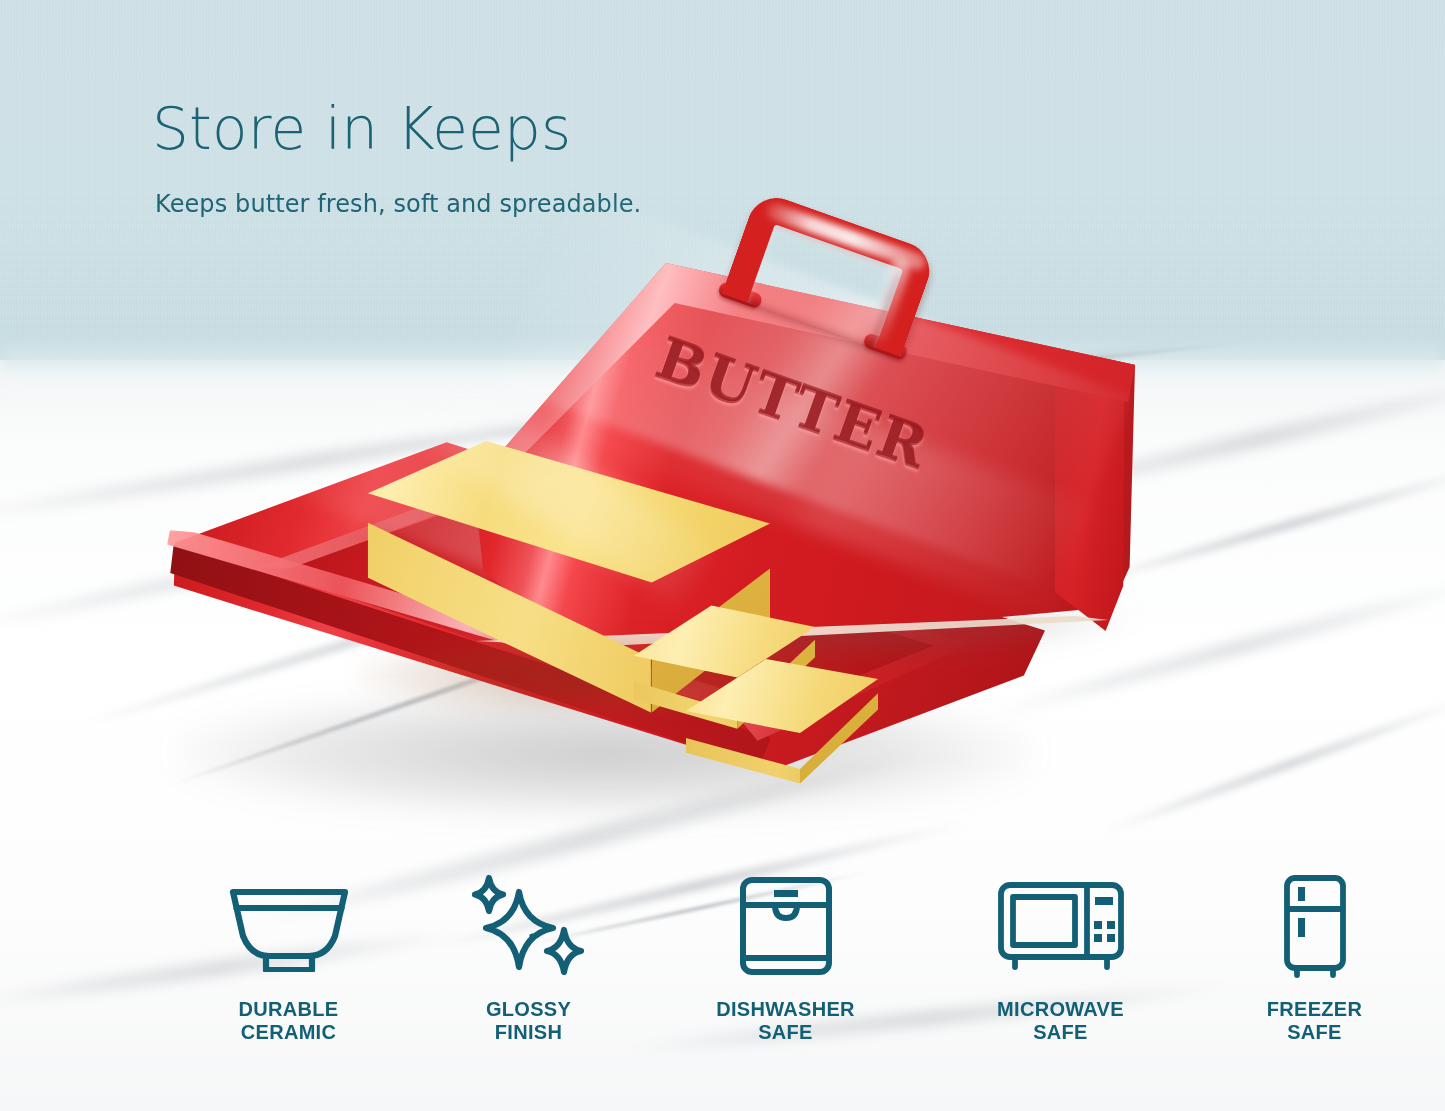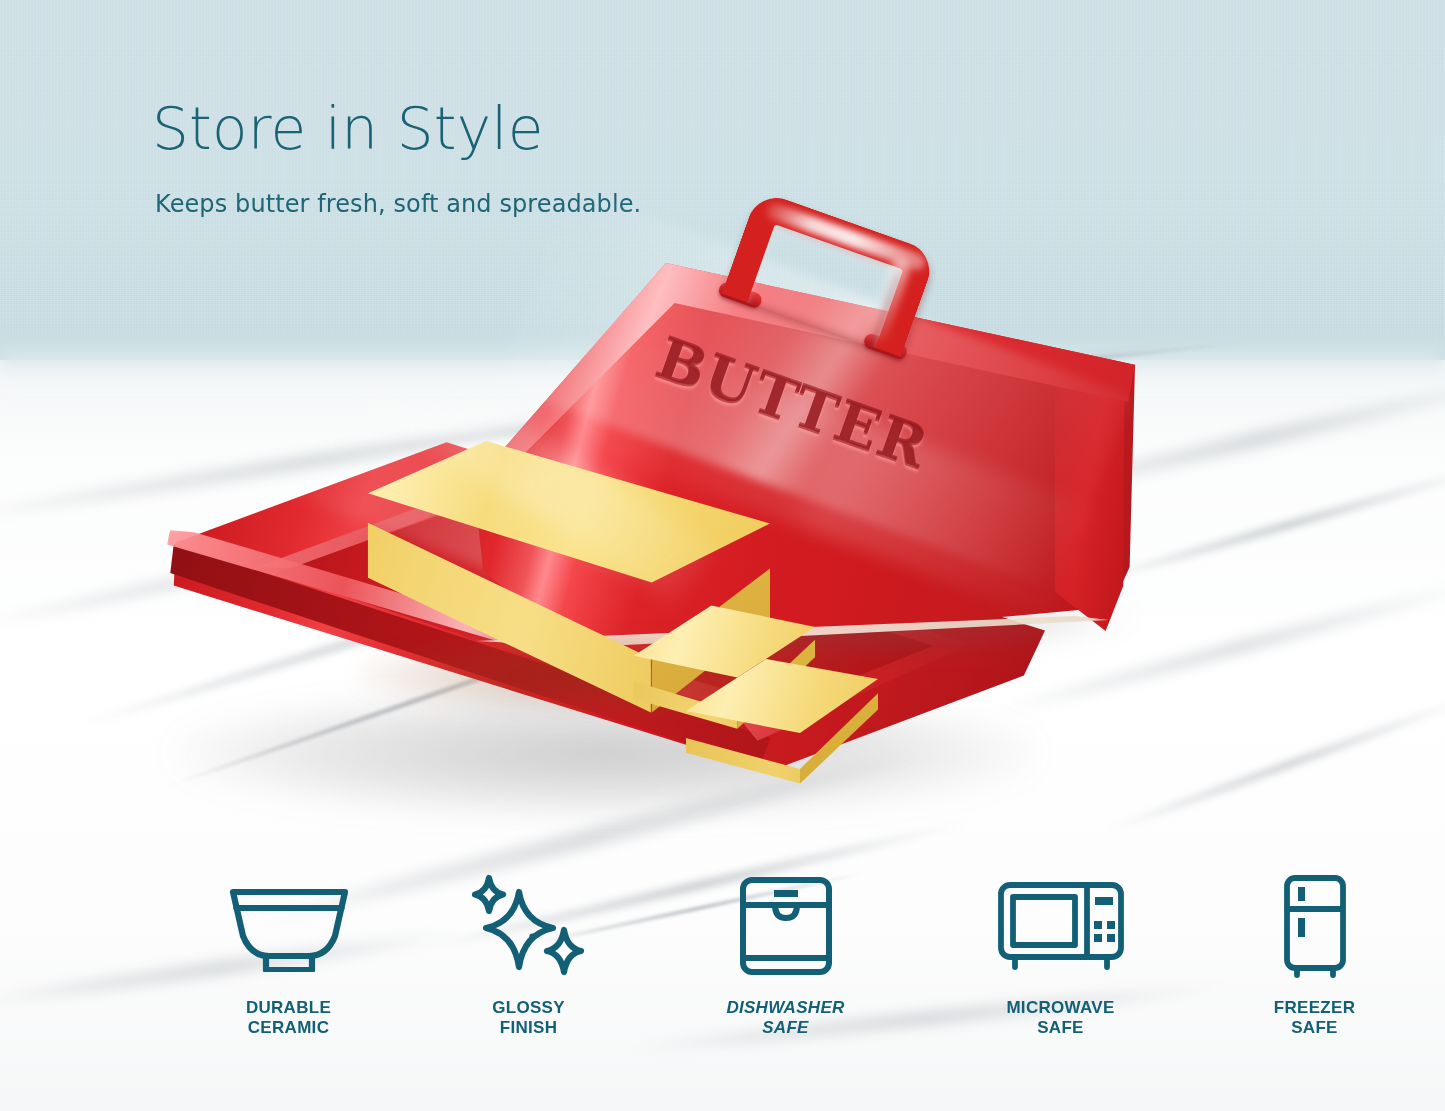--- a/index.html
+++ b/index.html
@@ -308,28 +308,28 @@
     display:flex; align-items:flex-start; justify-content:center;
   }
   .feature{
     width:auto; display:flex; flex-direction:column; align-items:center;
     text-align:center;
   }
   .feature .icon-box{ height:108px; display:flex; align-items:center; justify-content:center; }
   .feature .flabel{
     margin-top:18px;
     font-family:"Liberation Sans", sans-serif;
-    font-size:17px; font-weight:700; line-height:1.17;
+    font-size:20px; font-weight:700; line-height:1.17;
     letter-spacing:.3px; color:#136076;
     text-transform:uppercase;
     white-space:pre-line;
   }
   .f0{ width:196px; margin-left:150px; }
   .f1{ width:196px; margin-left:44px;justify-content:center; }
-  .f2{ width:230px; margin-left:44px;font-style:italic; }
+  .f2{ width:230px; margin-left:44px; }
   .f3{ width:216px; margin-left:52px; }
   .f4{ width:180px; margin-left:56px; }
 </style>
 </head>
 <body>
 
 <div class="scene">
 
   <div class="wall">
     <div class="wall-noise"></div>
@@ -346,21 +346,21 @@
   <div class="vein soft" style="left:1000px; top:430px; width:520px;  height:18px; transform:rotate(-13deg);"></div>
   <div class="vein mid" style="left:1080px; top:520px; width:420px;  height:9px;  transform:rotate(-16deg);"></div>
   <div class="vein soft" style="left:980px;  top:640px; width:520px;  height:14px; transform:rotate(-15deg);"></div>
   <div class="vein mid" style="left:1090px; top:760px; width:400px;  height:8px;  transform:rotate(-20deg);"></div>
   <div class="vein soft" style="left:240px;  top:828px; width:700px;  height:20px; transform:rotate(-14deg);"></div>
   <div class="vein mid" style="left:420px;  top:880px; width:560px;  height:10px; transform:rotate(-13deg);"></div>
   <div class="vein fine" style="left:520px;  top:906px; width:360px;  height:4px;  transform:rotate(-12deg);"></div>
   <div class="vein soft" style="left:-30px;  top:960px; width:500px;  height:16px; transform:rotate(-8deg);"></div>
   <div class="vein soft" style="left:620px;  top:1010px; width:620px; height:16px; transform:rotate(-6deg);"></div>
 
-  <div class="headline">Store in Style</div>
+  <div class="headline">Store in Keeps</div>
   <div class="subhead">Keeps butter fresh, soft and spreadable.</div>
 
   <div class="tray-wrap">
     <div class="tray-shadow"></div>
     <div class="tray-top"></div>
     <div class="tray-edge"></div>
     <div class="tray-well"></div>
     <div class="tray-groove"></div>
     <div class="tray-lip"></div>
     <div class="tray-gloss"></div>

